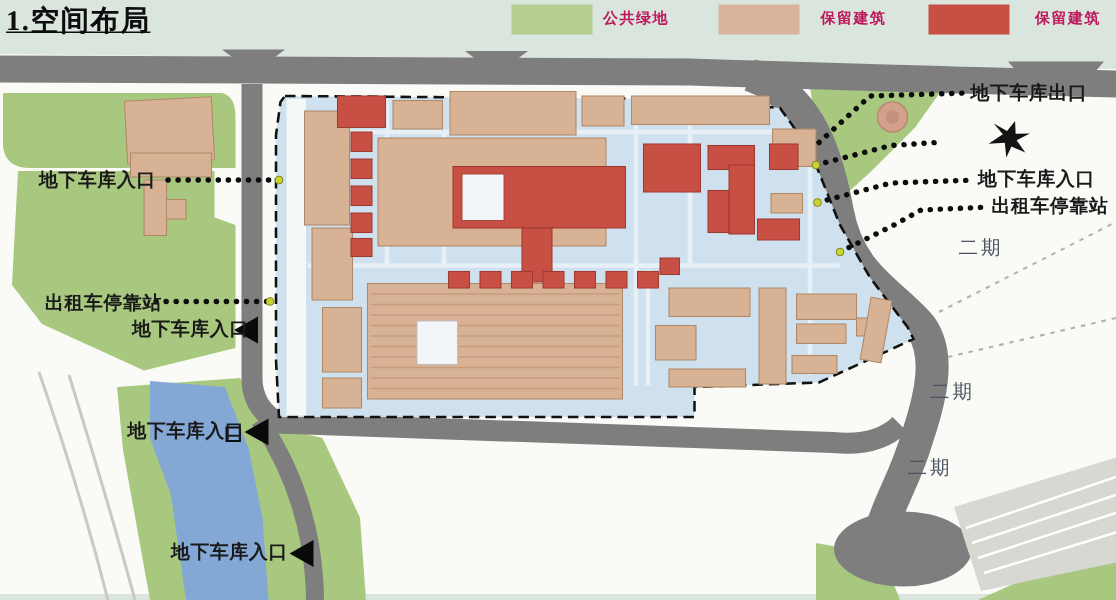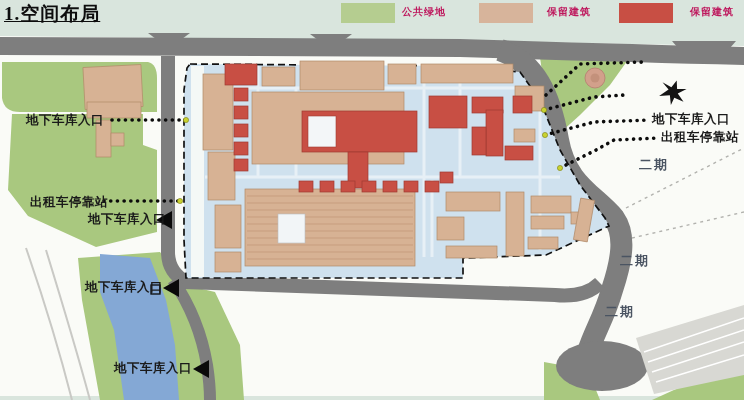--- a/index.html
+++ b/index.html
@@ -6,21 +6,21 @@
   body{width:744px;height:400px;overflow:hidden;background:var(--bg,#d9e5dd);
        font-family:"Liberation Sans","DejaVu Sans",sans-serif;}
   #stage{position:relative;width:744px;height:400px;}
   #mapsvg{position:absolute;left:0;top:0;}
   .page-title{position:absolute;left:4px;top:1px;font-family:"Liberation Serif","DejaVu Serif",serif;
        font-size:19px;font-weight:bold;color:#0d0d0d;letter-spacing:1px;text-decoration:underline;}
   .legend-swatch{position:absolute;top:3px;width:54px;height:20px;}
   .legend-label{position:absolute;top:5px;font-size:10px;font-weight:bold;color:#be185d;letter-spacing:1px;}
   .map-label{position:absolute;font-size:12.5px;font-weight:600;color:var(--label,#1a1a1a);
        letter-spacing:.5px;white-space:nowrap;}
-  .phase-label{position:absolute;font-size:13px;font-weight:700;color:var(--phase,#4a5462);
+  .phase-label{position:absolute;font-size:13px;font-weight:400;color:var(--phase,#4a5462);
        letter-spacing:2px;white-space:nowrap;}
   
   .road{fill:none;stroke:var(--road);}
   .roadfill{fill:var(--road);}
   .green{fill:var(--green);}
   .river{fill:var(--river);}
   .site{fill:var(--site);stroke:var(--site_border);stroke-width:1.7;stroke-dasharray:7 4;}
   .tan{fill:var(--retained);stroke:var(--retained_border);stroke-width:.7;}
   .red{fill:var(--new);stroke:var(--new_border);stroke-width:.7;}
   .dots{fill:none;stroke:#0c0c0c;stroke-width:3.6;stroke-linecap:round;stroke-dasharray:.1 6.6;}
@@ -197,18 +197,19 @@
   <div class="legend-swatch" style="left:479px;background:var(--legend-1)"></div>
   <div class="legend-label" style="left:547px">保留建筑</div>
   <div class="legend-swatch" style="left:619px;background:var(--legend-2)"></div>
   <div class="legend-label" style="left:690px">保留建筑</div>
 
   <div class="map-label" style="left:26px;top:112px">地下车库入口</div>
   <div class="map-label" style="left:30px;top:194px">出租车停靠站</div>
   <div class="map-label" style="left:88px;top:211px">地下车库入口</div>
   <div class="map-label" style="left:85px;top:279px">地下车库入口</div>
   <div class="map-label" style="left:114px;top:360px">地下车库入口</div>
+  <div class="map-label" style="left:647px;top:54px">地下车库出口</div>
   <div class="map-label" style="left:652px;top:111px">地下车库入口</div>
   <div class="map-label" style="left:661px;top:129px">出租车停靠站</div>
   <div class="phase-label" style="left:639px;top:156px">二期</div>
   <div class="phase-label" style="left:620px;top:252px">二期</div>
   <div class="phase-label" style="left:605px;top:303px">二期</div>
 </div>
 
 </body></html>

